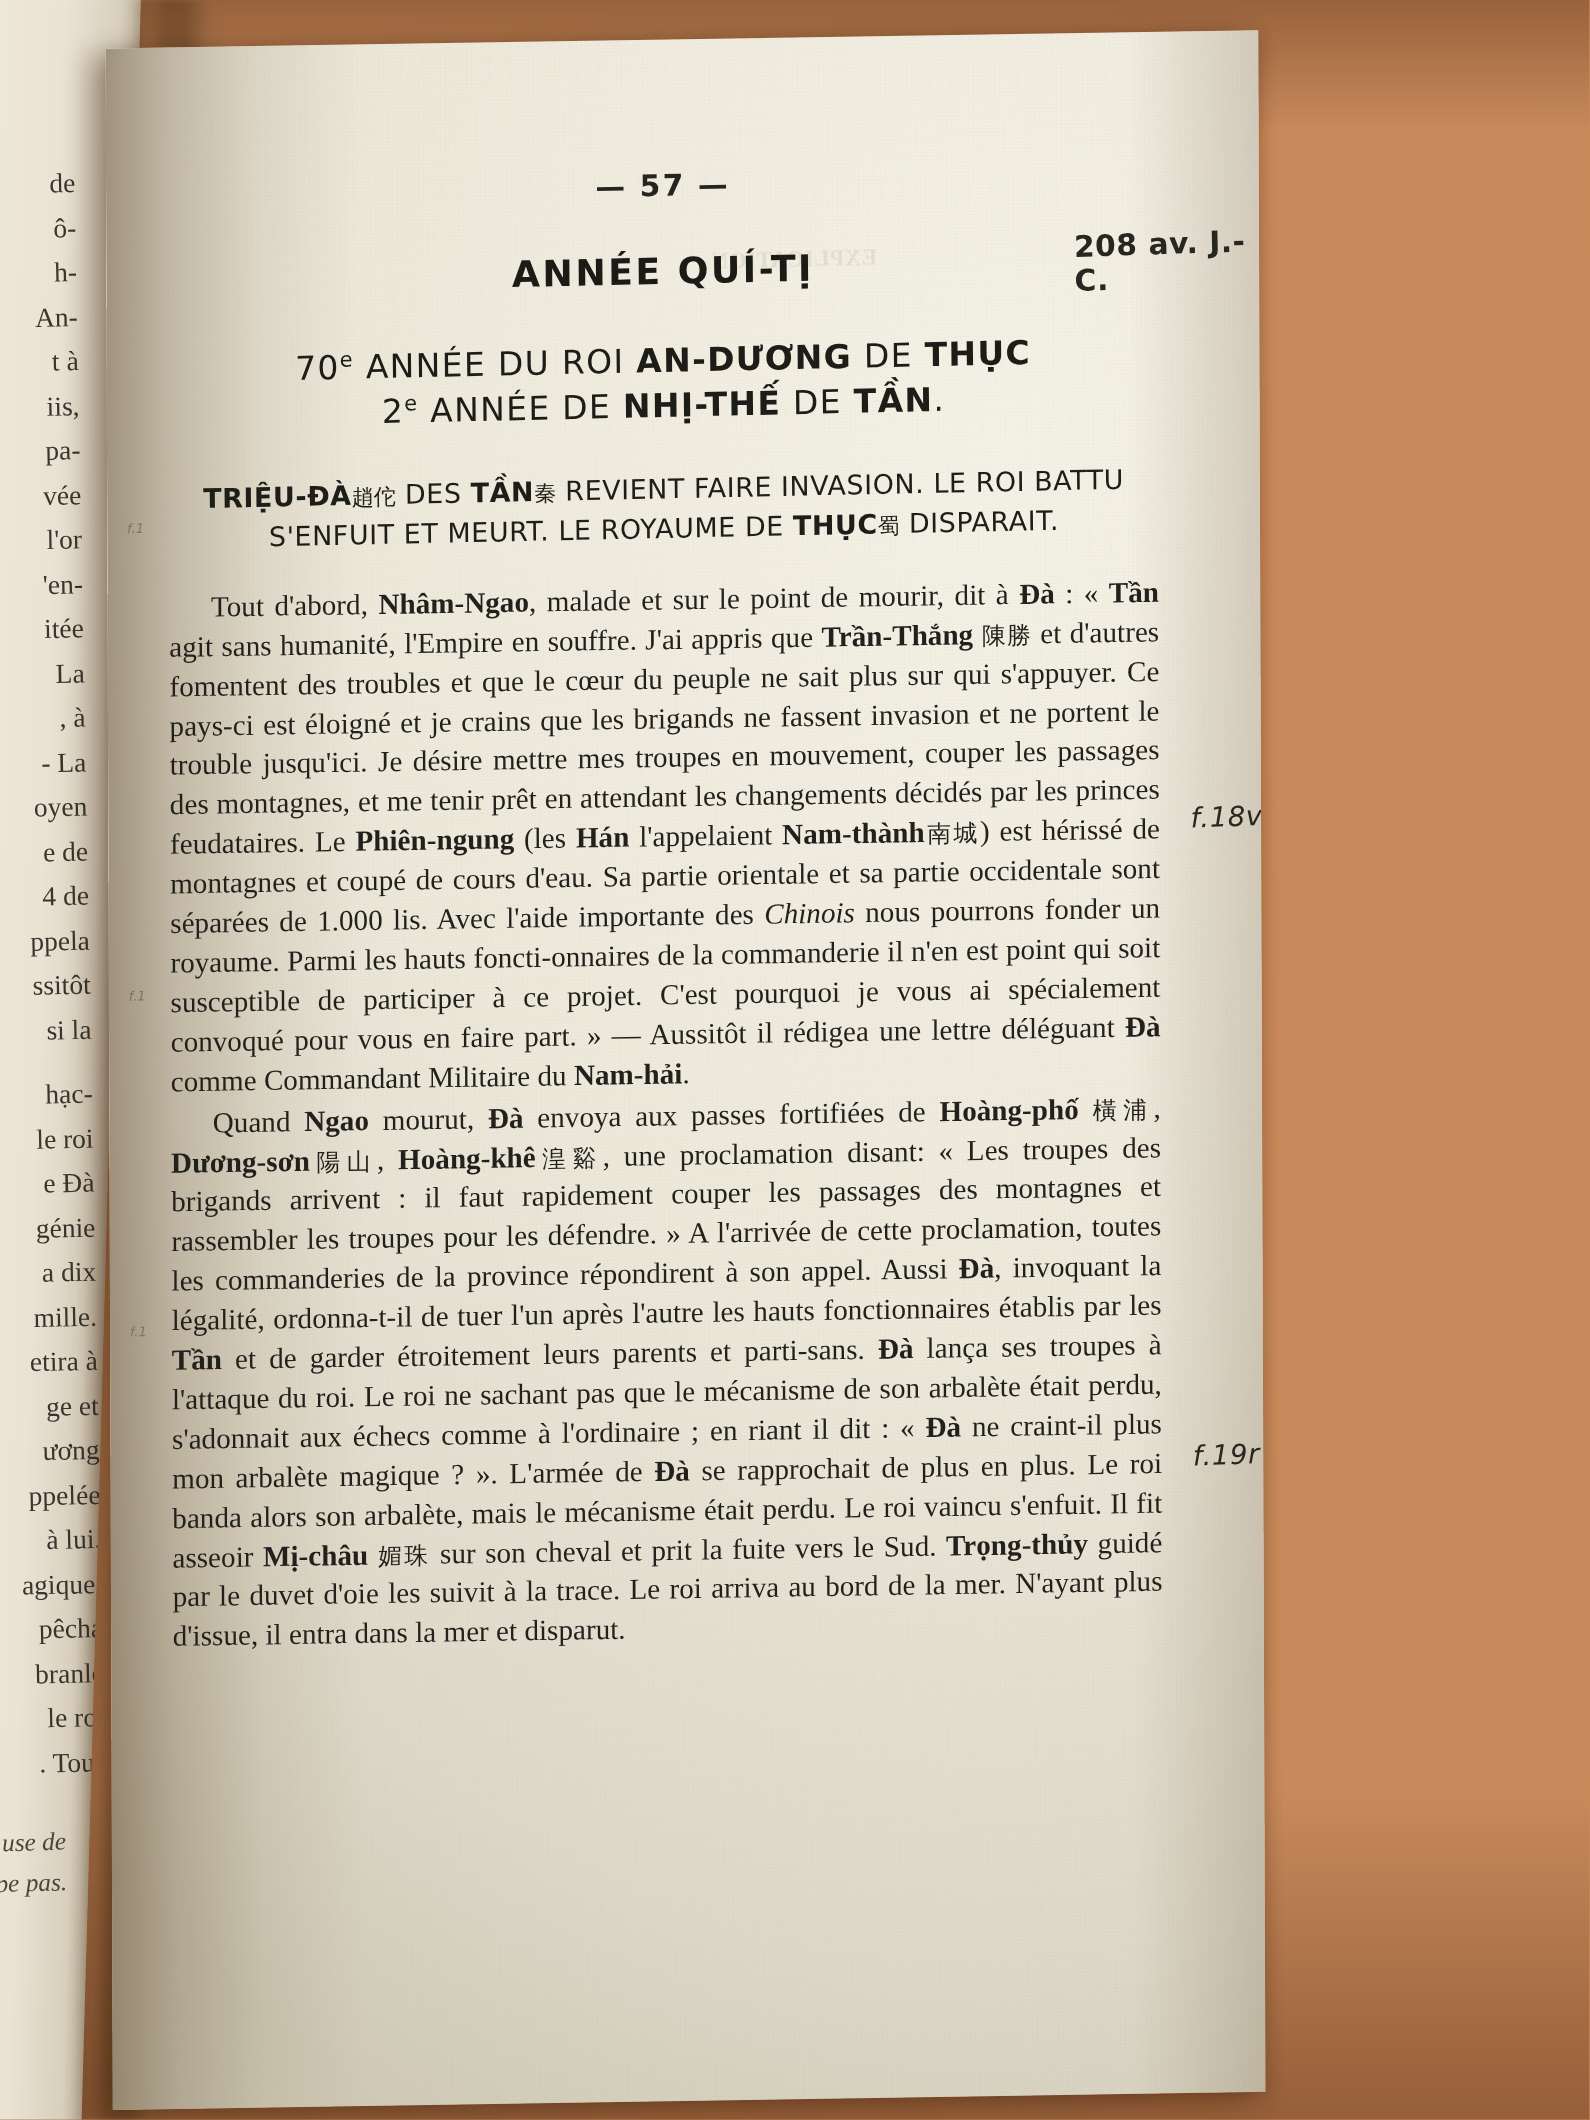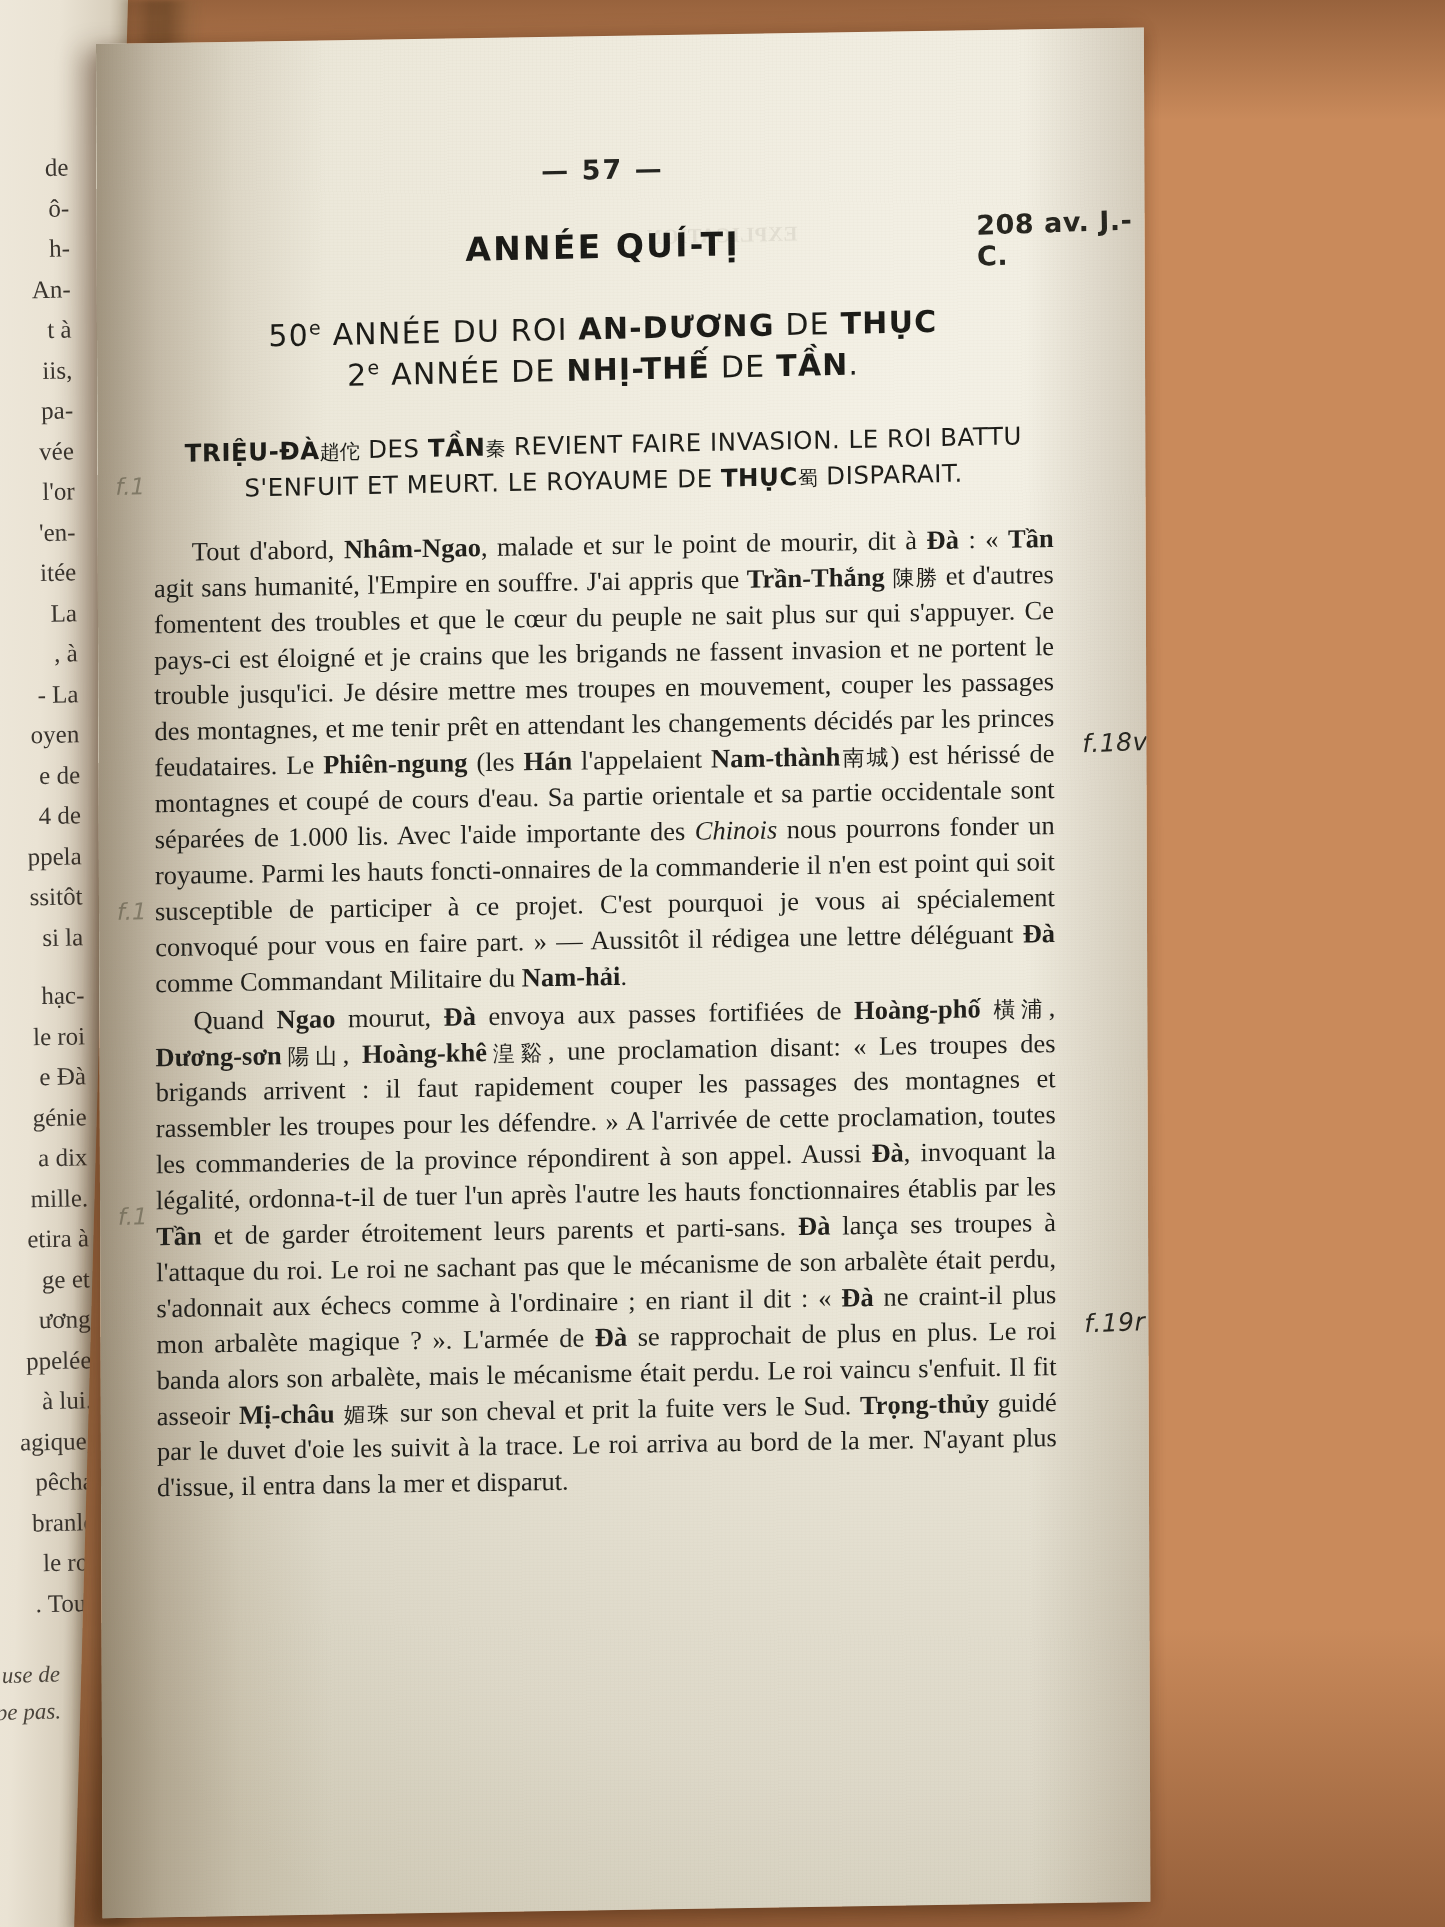--- a/index.html
+++ b/index.html
@@ -159,21 +159,21 @@
     font-family:"DejaVu Sans", sans-serif;
     font-style:italic;font-size:25px;color:#26251f;
     letter-spacing:.5px;
   }
   #folio-18v{left:984px;top:700px;transform:rotate(-1.2deg);}
   #folio-19r{left:984px;top:1280px;transform:rotate(-1.2deg);}
 
   
   .inner-folio{
     position:absolute;font-family:"DejaVu Sans",sans-serif;font-style:italic;
-    font-size:23px;color:#55503f;opacity:.55;
+    font-size:12px;color:#55503f;opacity:.55;
   }
   #inner-a{left:18px;top:430px;}
   #inner-b{left:18px;top:855px;}
   #inner-c{left:18px;top:1160px;}
 
   .pg-num{font-family:"DejaVu Sans", sans-serif;}
 </style>
 </head>
 <body>
 
@@ -242,21 +242,21 @@
   <div class="inner-folio" id="inner-b">f.1</div>
   <div class="inner-folio" id="inner-c">f.1</div>
 
   <div id="typeblock">
 
     <div class="folio-top pg-num">— 57 —</div>
 
     <h1 class="title">ANNÉE QUÍ-TỊ</h1>
 
     <h2 class="subtitle">
-      <span><span>50</span><span class="sup">e</span><span> ANNÉE DU ROI </span><b>AN-DƯƠNG</b><span> DE </span><b>THỤC</b></span><br>
+      <span><span>70</span><span class="sup">e</span><span> ANNÉE DU ROI </span><b>AN-DƯƠNG</b><span> DE </span><b>THỤC</b></span><br>
       <span><span>2</span><span class="sup">e</span><span> ANNÉE DE </span><b>NHỊ-THẾ</b><span> DE </span><b>TẦN</b><span>.</span></span>
     </h2>
 
     <h3 class="argument"><b>TRIỆU-ĐÀ</b><span class="han">趙佗</span><span> DES </span><b>TẦN</b><span class="han">秦</span><span> REVIENT FAIRE INVASION. LE ROI BATTU S'ENFUIT ET MEURT. LE ROYAUME DE </span><b>THỤC</b><span class="han">蜀</span><span> DISPARAIT.</span></h3>
 
     <div id="paragraphs">
         <p class="body"><span>Tout d'abord, </span><b>Nhâm-Ngao</b><span>, malade et sur le point de mourir, dit à </span><b>Đà</b><span> : « </span><b>Tần</b><span> agit sans humanité, l'Empire en souffre. J'ai appris que </span><b>Trần-Thắng</b><span class="han"> 陳勝</span><span> et d'autres fomentent des troubles et que le cœur du peuple ne sait plus sur qui s'appuyer. Ce pays-ci est éloigné et je crains que les brigands ne fassent invasion et ne portent le trouble jusqu'ici. Je désire mettre mes troupes en mouvement, couper les passages des montagnes, et me tenir prêt en attendant les changements décidés par les princes feudataires. Le </span><b>Phiên-ngung</b><span> (les </span><b>Hán</b><span> l'appelaient </span><b>Nam-thành</b><span class="han">南城</span><span>) est hérissé de montagnes et coupé de cours d'eau. Sa partie orientale et sa partie occidentale sont séparées de 1.000 lis. Avec l'aide importante des </span><i>Chinois</i><span> nous pourrons fonder un royaume. Parmi les hauts foncti-onnaires de la commanderie il n'en est point qui soit susceptible de participer à ce projet. C'est pourquoi je vous ai spécialement convoqué pour vous en faire part. » — Aussitôt il rédigea une lettre déléguant </span><b>Đà</b><span> comme Commandant Militaire du </span><b>Nam-hải</b><span>.</span></p>
         <p class="body"><span>Quand </span><b>Ngao</b><span> mourut, </span><b>Đà</b><span> envoya aux passes fortifiées de </span><b>Hoàng-phố</b><span class="han"> 橫浦</span><span>, </span><b>Dương-sơn</b><span class="han">陽山</span><span>, </span><b>Hoàng-khê</b><span class="han">湟谿</span><span>, une proclamation disant: « Les troupes des brigands arrivent : il faut rapidement couper les passages des montagnes et rassembler les troupes pour les défendre. » A l'arrivée de cette proclamation, toutes les commanderies de la province répondirent à son appel. Aussi </span><b>Đà</b><span>, invoquant la légalité, ordonna-t-il de tuer l'un après l'autre les hauts fonctionnaires établis par les </span><b>Tần</b><span> et de garder étroitement leurs parents et parti-sans. </span><b>Đà</b><span> lança ses troupes à l'attaque du roi. Le roi ne sachant pas que le mécanisme de son arbalète était perdu, s'adonnait aux échecs comme à l'ordinaire ; en riant il dit : « </span><b>Đà</b><span> ne craint-il plus mon arbalète magique ? ». L'armée de </span><b>Đà</b><span> se rapprochait de plus en plus. Le roi banda alors son arbalète, mais le mécanisme était perdu. Le roi vaincu s'enfuit. Il fit asseoir </span><b>Mị-châu</b><span class="han"> 媚珠</span><span> sur son cheval et prit la fuite vers le Sud. </span><b>Trọng-thủy</b><span> guidé par le duvet d'oie les suivit à la trace. Le roi arriva au bord de la mer. N'ayant plus d'issue, il entra dans la mer et disparut.</span></p>
       </div>
   </div>

